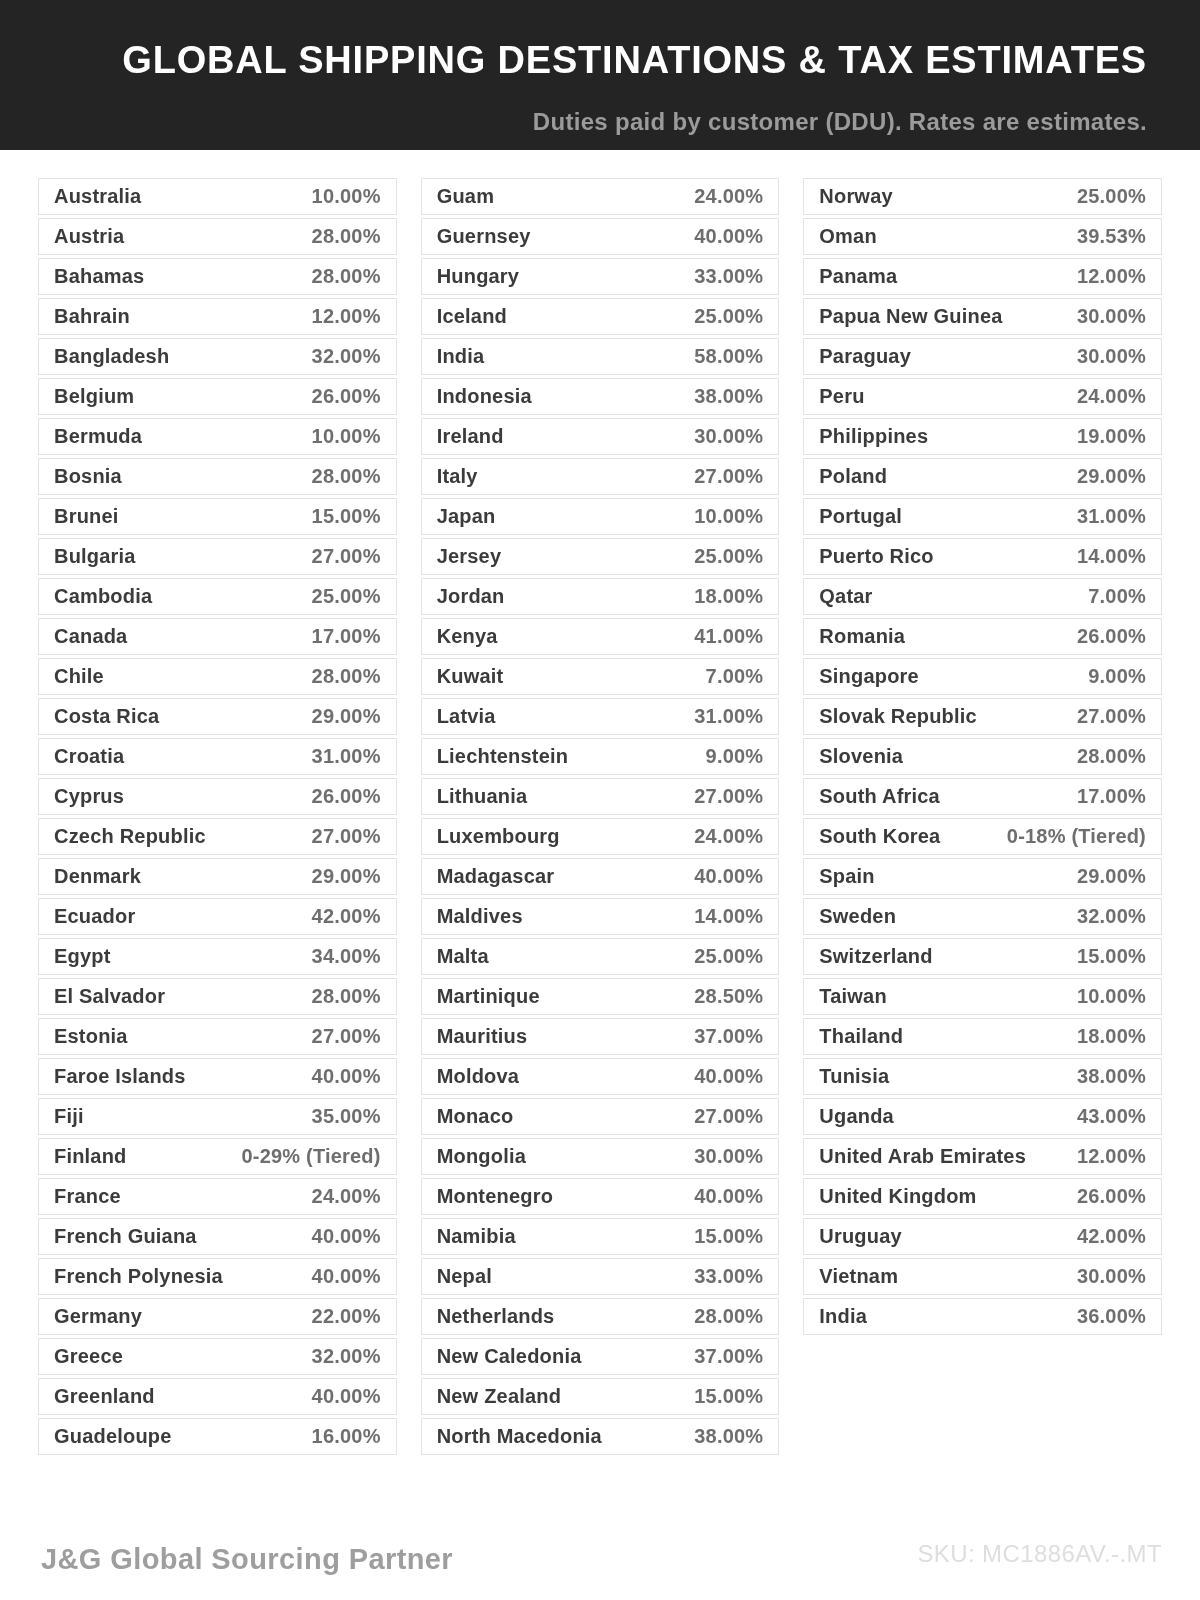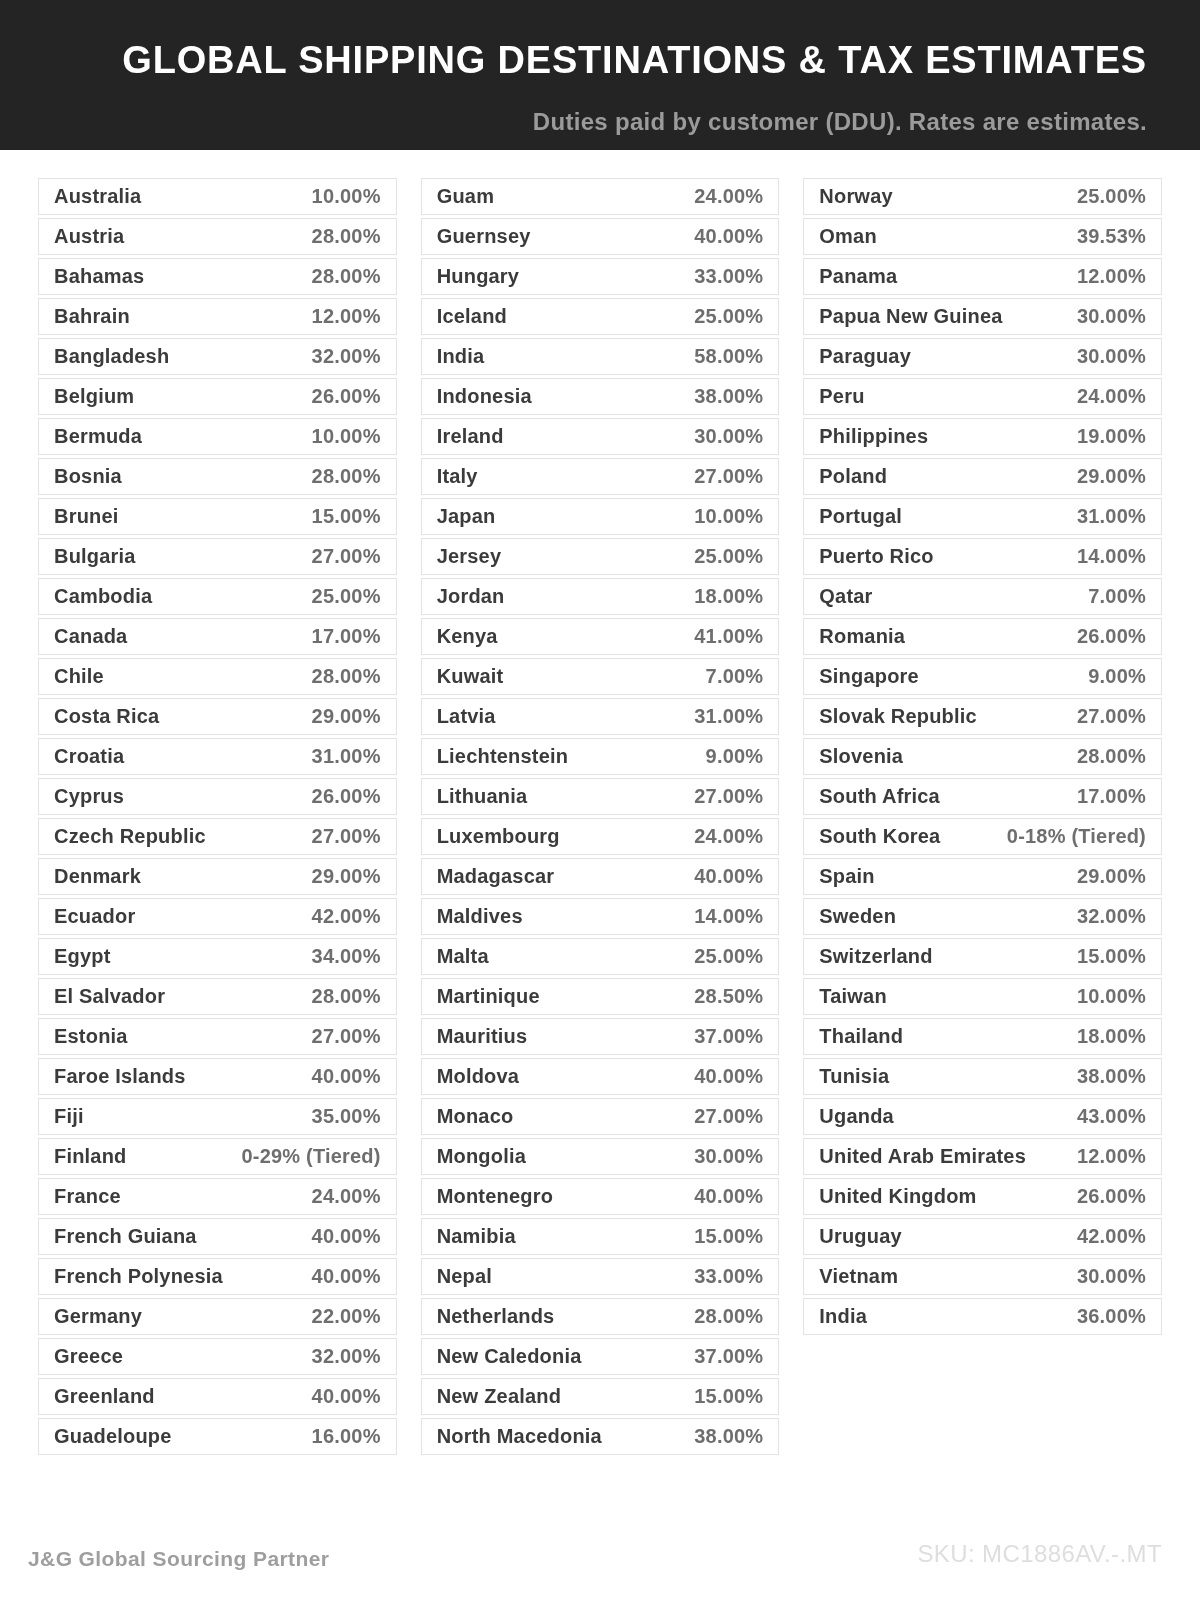--- a/index.html
+++ b/index.html
@@ -68,23 +68,23 @@
   .rate {
     color: #6e6e6e;
     font-size: 20px;
     font-weight: bold;
     letter-spacing: 0.2px;
     white-space: nowrap;
   }
 
   
   .brand {
-    position: absolute; left: 28px; top: 1541px;
+    position: absolute; left: 41px; top: 1541px;
     color: #9e9e9e;
-    font-size: 21px;
+    font-size: 29px;
     font-weight: bold;
     letter-spacing: 0.4px;
     line-height: 36px;
   }
   .sku {
     position: absolute; right: 38px; top: 1539px;
     color: #dedede;
     font-size: 24px;
     font-weight: normal;
     letter-spacing: 0.4px;

